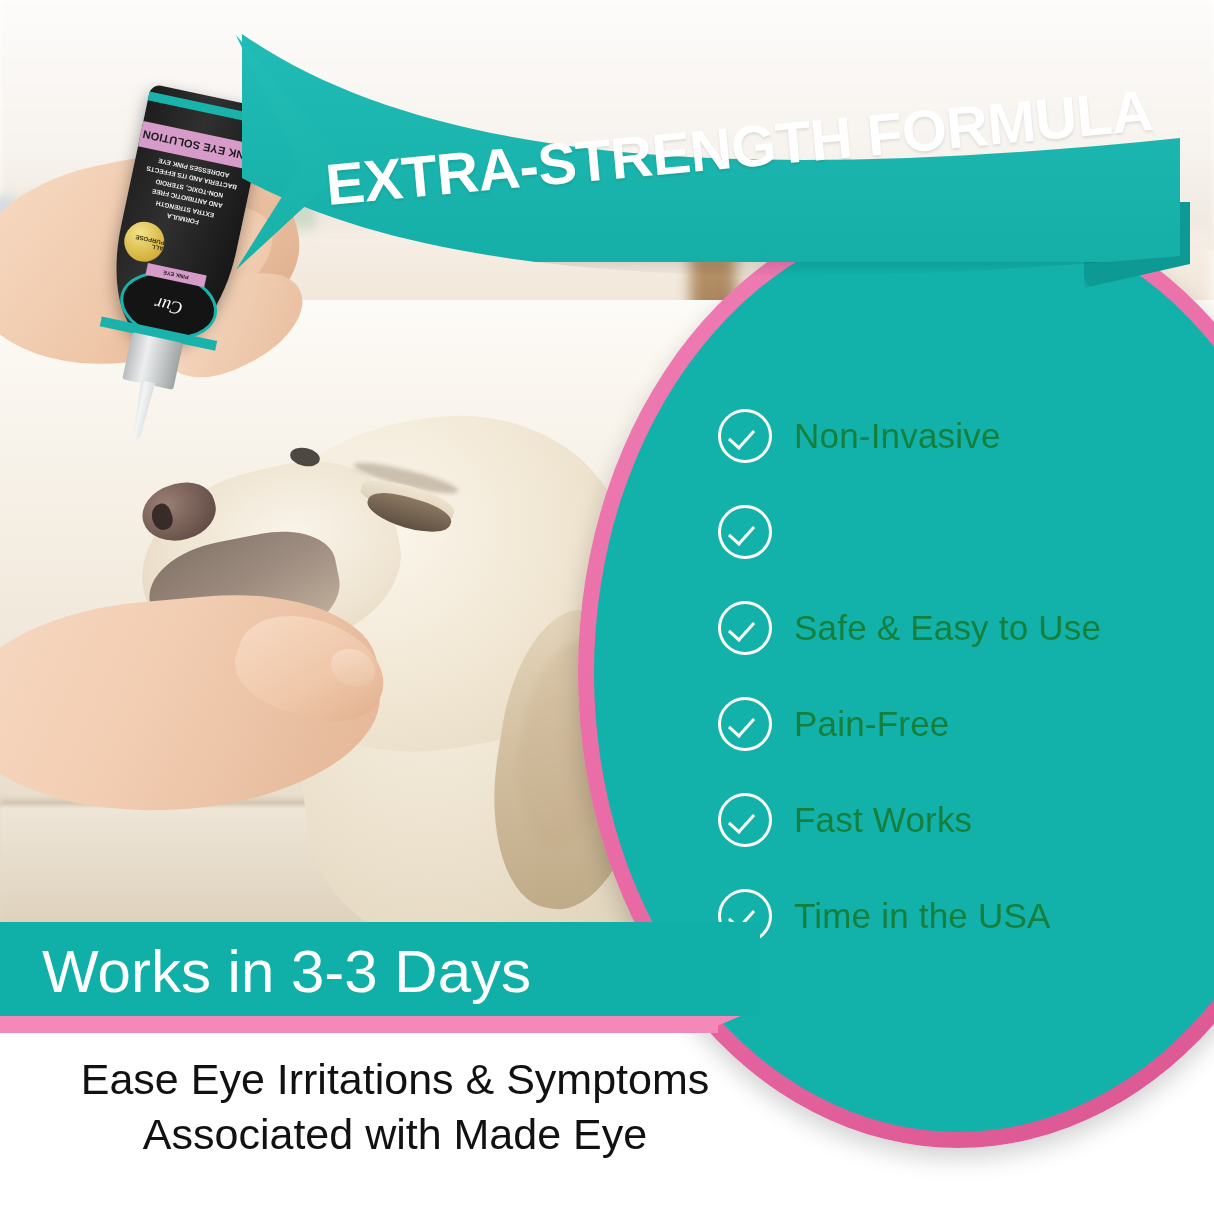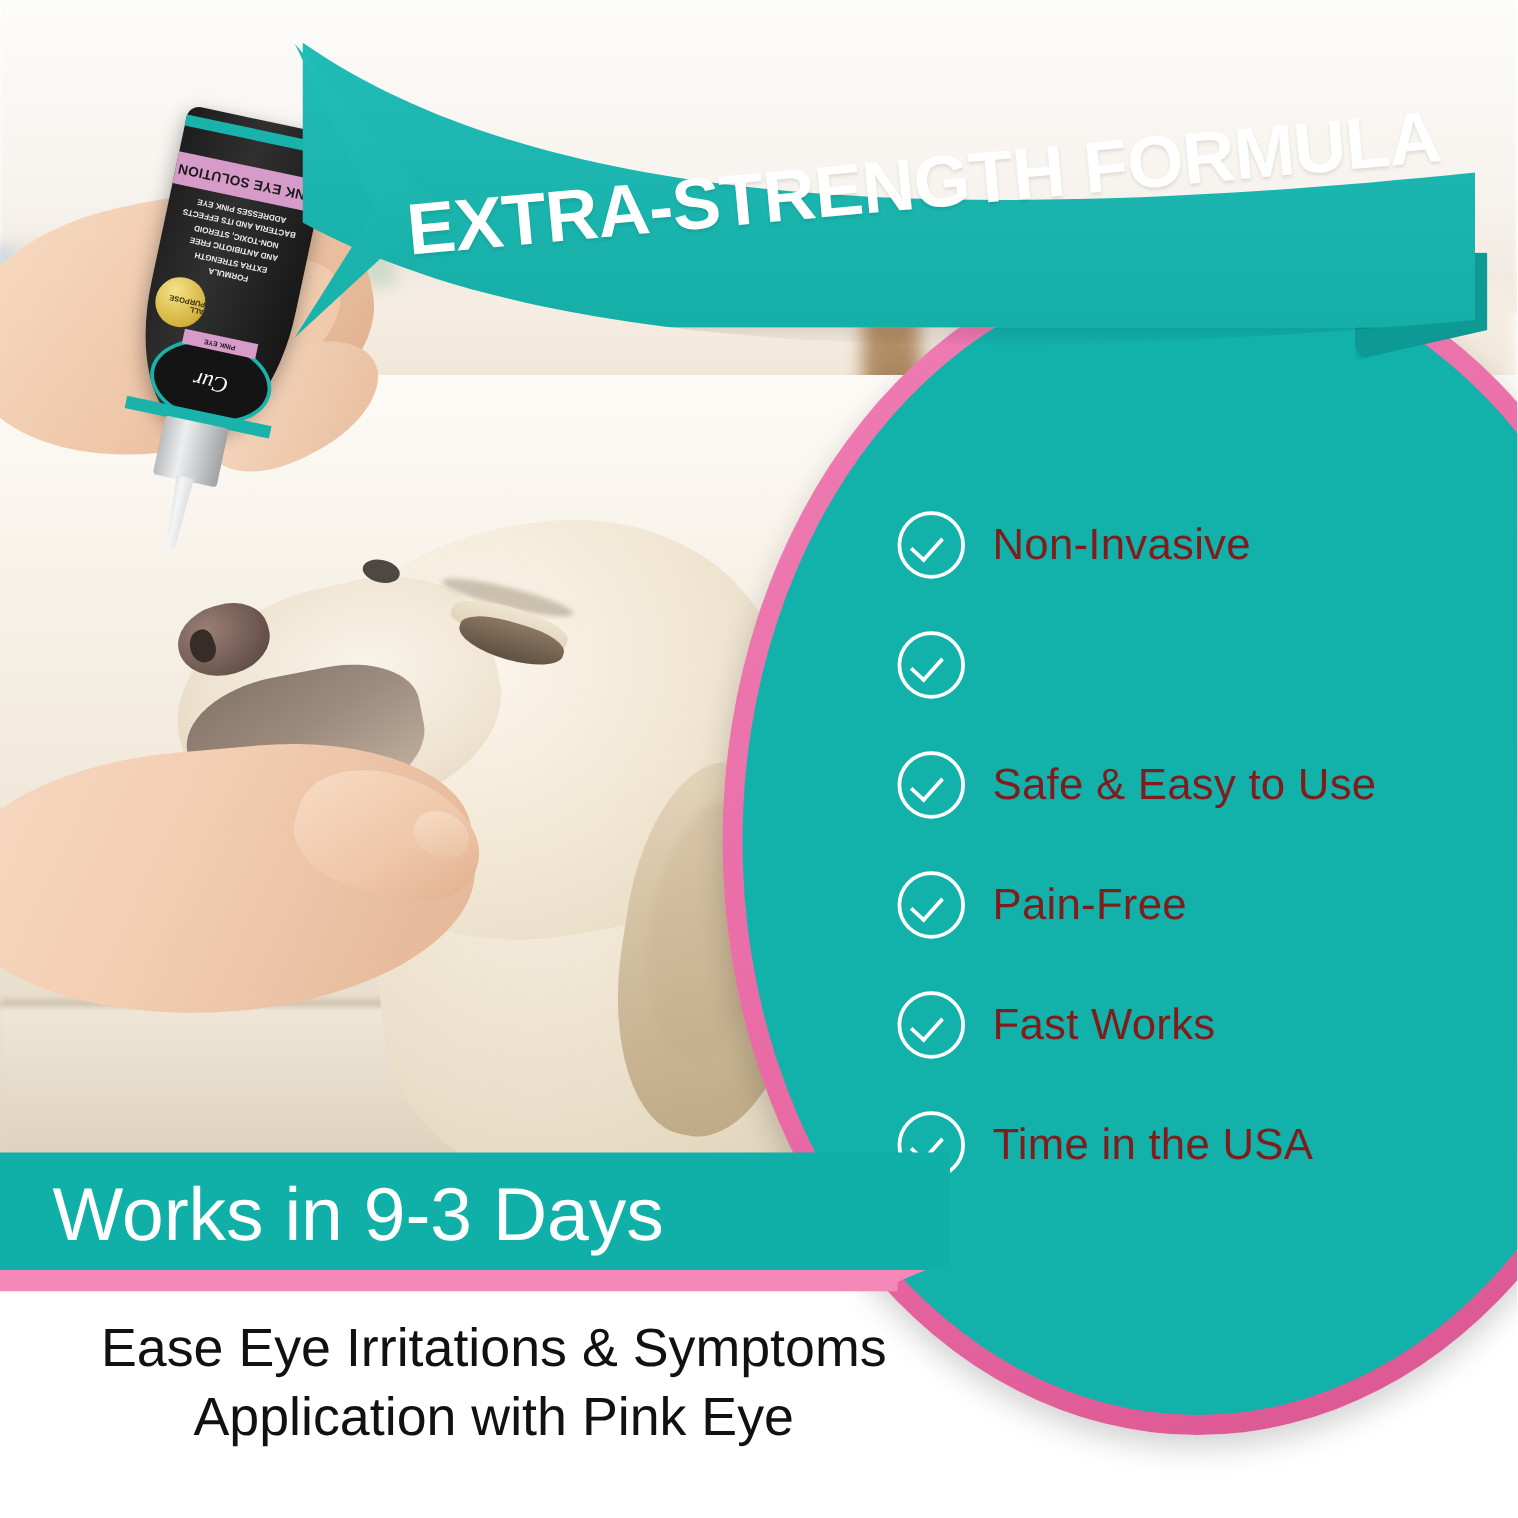--- a/index.html
+++ b/index.html
@@ -250,21 +250,21 @@
   .chk{
     flex:0 0 auto;width:48px;height:48px;border-radius:50%;
     border:3.5px solid #ffffff;position:relative;
   }
   .chk:before{
     content:"";position:absolute;left:13px;top:12px;width:12px;height:21px;
     border-right:3.5px solid #fff;border-bottom:3.5px solid #fff;
     transform:rotate(42deg);
   }
   .benefit-label{
-    color:#7f1d1d;font-size:35px;font-weight:400;letter-spacing:.2px;
+    color:#15803d;font-size:35px;font-weight:400;letter-spacing:.2px;
     white-space:nowrap;
   }
 
   
   .ribbon{
     position:absolute;left:232px;top:26px;width:958px;height:262px;
   }
   .ribbon-fold-r{
     position:absolute;right:0;top:176px;width:106px;height:86px;
     background:#0d9a95;border-radius:0 0 10px 14px;
@@ -451,23 +451,23 @@
     <div class="ribbon-body"></div>
     <div class="ribbon-tail"></div>
     <div class="ribbon-text">
       <span>EXTRA-STRENGTH FORMULA</span>
     </div>
   </div>
 
   <div class="band"></div>
   <div class="band-slant"></div>
   <div class="band-text">
-    <span>Works in 9-3 Days</span>
+    <span>Works in 3-3 Days</span>
   </div>
   <div class="pink-stripe"></div>
   <div class="pink-stripe-slant"></div>
 
   <div class="caption">
     <p>Ease Eye Irritations &amp; Symptoms</p>
-    <p>Application with Pink Eye</p>
+    <p>Associated with Made Eye</p>
   </div>
 
 </div>
 
 </body></html>

